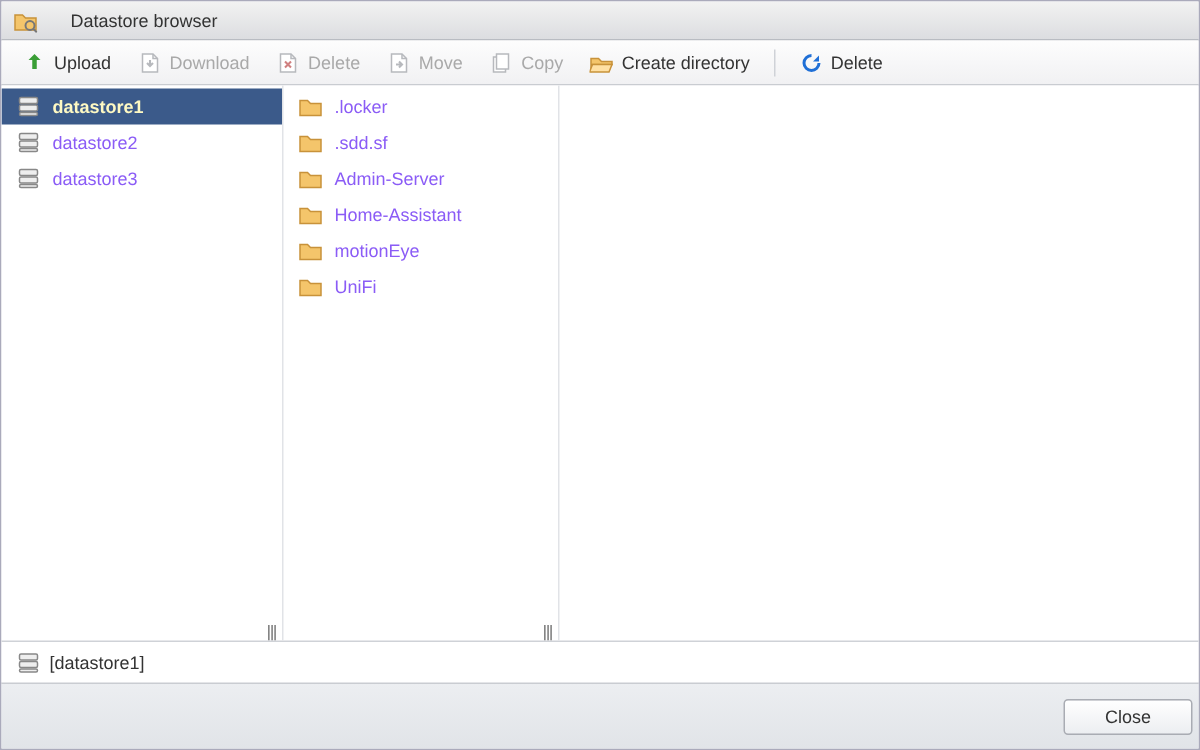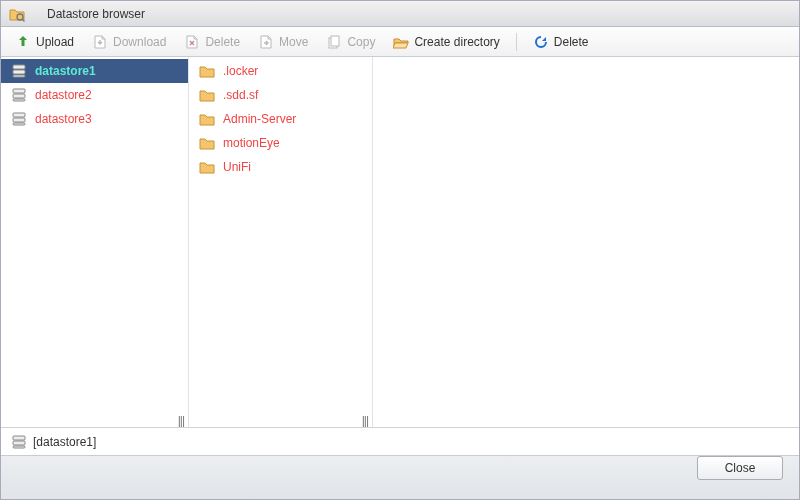--- a/index.html
+++ b/index.html
@@ -26,42 +26,42 @@
 .tbtn.disabled { color: #a9a9a9; cursor: default; text-align: center; }
 .tsep { width: 1px; height: 18px; background: #cfd2d7; margin: 0 6px; }
 
 .content { flex: 1; display: flex; min-height: 0; background: #fff; }
 
 .pane-left { width: 188px; display: flex; flex-direction: column; border-right: 1px solid #e1e3e7; }
 .pane-mid  { width: 184px; display: flex; flex-direction: column; border-right: 1px solid #e1e3e7; }
 .pane-right{ flex: 1; }
 
 .ds-item, .fs-item {
-  display: flex; align-items: center; gap: 8px; padding: 4px 10px; color: #ef4444;
+  display: flex; align-items: center; gap: 8px; padding: 4px 10px; color: #8b5cf6;
   white-space: nowrap; cursor: pointer;
 }
 .ds-item.selected {
-  background: #3b5a8a; color: #5eead4; font-weight: bold;
+  background: #3b5a8a; color: #fef9c3; font-weight: bold;
 }
 
 .pane-list { flex: 1; overflow: auto; padding-top: 2px; }
 
 .resize-handle {
   height: 12px; display: flex; align-items: center; justify-content: flex-end;
   padding-right: 4px; color: #777; letter-spacing: -1px; user-select: none; cursor: col-resize;
 }
 
 .statusbar {
   height: 28px; display: flex; align-items: center; padding: 0 10px;
   border-top: 1px solid #cfd2d7; color: #333; gap: 6px; background: #fff;
 }
 
 .footer {
-  height: 44px; display: flex; align-items: flex-start; justify-content: flex-end;
-  padding: 0 16px; background: linear-gradient(#eceef1, #e1e4e8);
+  height: 44px; display: flex; align-items: center; justify-content: flex-end;
+  padding: 0 4px; background: linear-gradient(#eceef1, #e1e4e8);
   border-top: 1px solid #c9ccd1;
 }
 .btn {
   min-width: 86px; height: 24px; padding: 0 14px;
   border: 1px solid #a9acb3; border-radius: 3px;
   background: linear-gradient(#ffffff, #eceef1); color: #333; cursor: pointer;
 }
 
 .icon { display: inline-flex; width: 16px; height: 16px; align-items: center; justify-content: center; }
 </style>
@@ -245,20 +245,28 @@
               </svg>
             </span>
             <span>Admin-Server</span>
           </div>
           <div class="fs-item">
             <span class="icon">
               <svg width="16" height="16">
                 <use href="#ic-folder"></use>
               </svg>
             </span>
+            <span>Home-Assistant</span>
+          </div>
+          <div class="fs-item">
+            <span class="icon">
+              <svg width="16" height="16">
+                <use href="#ic-folder"></use>
+              </svg>
+            </span>
             <span>motionEye</span>
           </div>
           <div class="fs-item">
             <span class="icon">
               <svg width="16" height="16">
                 <use href="#ic-folder"></use>
               </svg>
             </span>
             <span>UniFi</span>
           </div>

